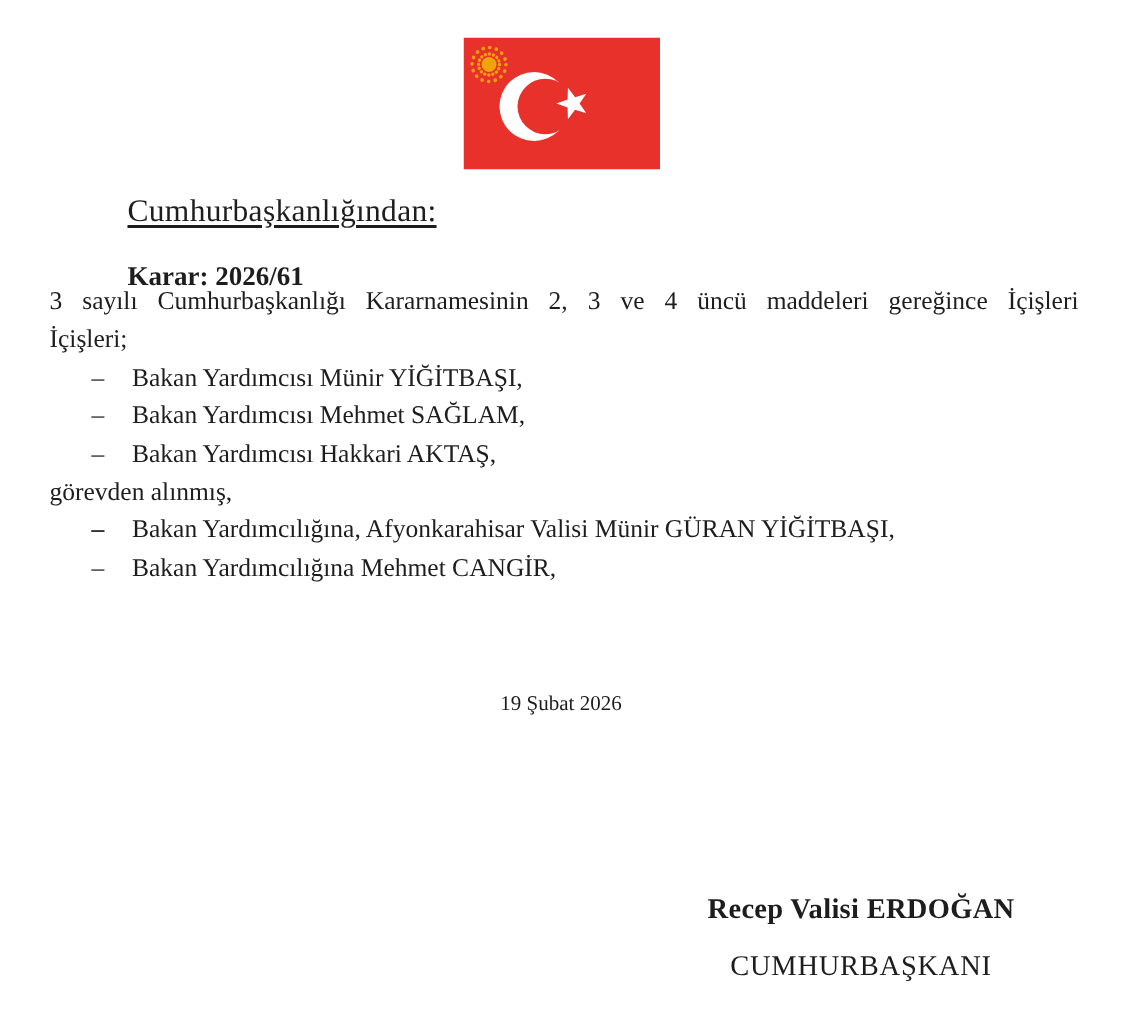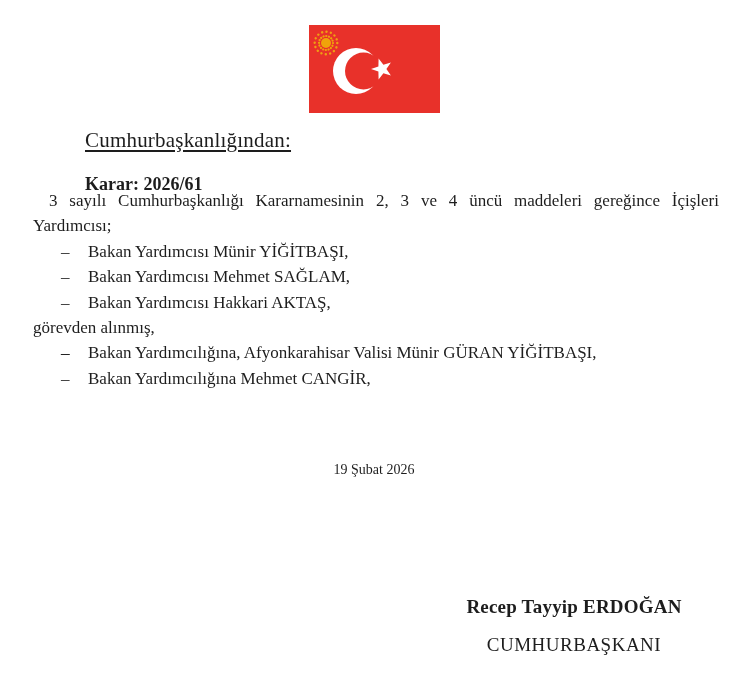--- a/index.html
+++ b/index.html
@@ -47,21 +47,21 @@
 
   
   .doc-body {
     position: absolute;
     left: 33px;
     top: 188px;
     width: 686px;
     font-size: 17px;
     line-height: 25.4px;
   }
-  .jline { text-align: justify; text-align-last: justify; margin-left: 16px; }
+  .jline { text-align: justify; text-align-last: justify; }
   .li { position: relative; padding-left: 55px; }
   .li .dash { position: absolute; left: 28px; top: 0; }
 
   
   .date-line {
     position: absolute;
     left: 0;
     top: 458px;
     width: 748px;
     text-align: center;
@@ -115,21 +115,21 @@
     </svg>
   </div>
 
   <div class="header">
     <div class="issuer">Cumhurbaşkanlığından:</div>
     <div class="decision">Karar: 2026/61</div>
   </div>
 
   <div class="doc-body">
     <div class="jline">3 sayılı Cumhurbaşkanlığı Kararnamesinin 2, 3 ve 4 üncü maddeleri gereğince İçişleri</div>
-    <div>Yardımcısı;</div>
+    <div>İçişleri;</div>
 
     <div class="li">
       <span class="dash">–</span>
       <span>Bakan Yardımcısı Münir YİĞİTBAŞI,</span>
     </div>
     <div class="li">
       <span class="dash">–</span>
       <span>Bakan Yardımcısı Mehmet SAĞLAM,</span>
     </div>
     <div class="li">
@@ -149,17 +149,17 @@
     <div class="li">
       <span class="dash">–</span>
       <span>Bakan Yardımcılığına Mehmet CANGİR,</span>
     </div>
 
   </div>
 
   <div class="date-line">19 Şubat 2026</div>
 
   <div class="signature">
-    <div class="sig-name">Recep Tayyip ERDOĞAN</div>
+    <div class="sig-name">Recep Valisi ERDOĞAN</div>
     <div class="sig-title">CUMHURBAŞKANI</div>
   </div>
 
 </div>
 
 </body></html>

